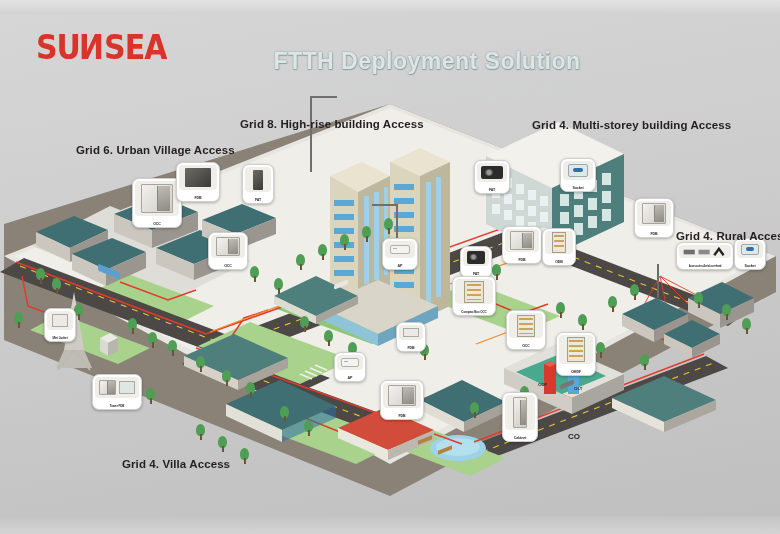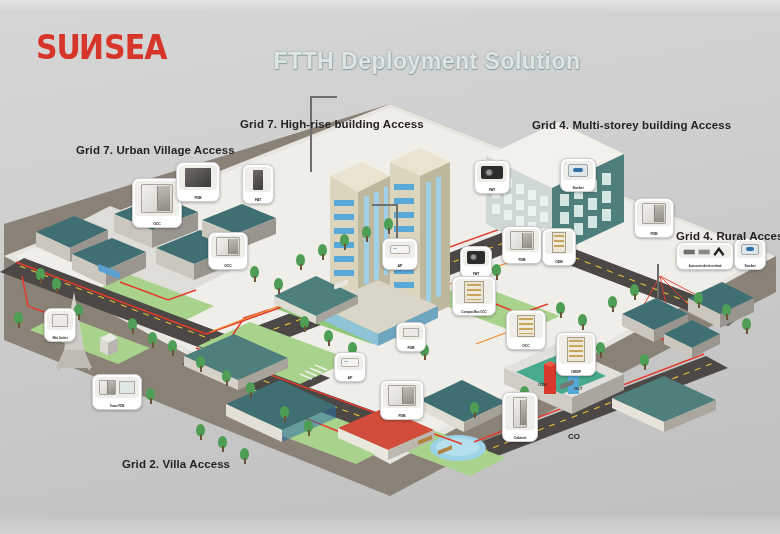--- a/index.html
+++ b/index.html
@@ -714,19 +714,19 @@
 
     <div class="callout" style="left:334px;top:266px;width:26px;height:24px;">
       <div class="pic">
           <span class="dev-onu"></span>
         </div>
       <div class="cap">AP</div>
     </div>
 
   </div>
 
-  <div class="grid-label" style="left:76px;top:144px;">Grid 7. Urban Village Access</div>
-  <div class="grid-label" style="left:240px;top:118px;">Grid 7. High-rise building Access</div>
+  <div class="grid-label" style="left:76px;top:144px;">Grid 6. Urban Village Access</div>
+  <div class="grid-label" style="left:240px;top:118px;">Grid 8. High-rise building Access</div>
   <div class="grid-label" style="left:532px;top:119px;">Grid 4. Multi-storey building Access</div>
   <div class="grid-label" style="left:676px;top:230px;">Grid 4. Rural Access</div>
-  <div class="grid-label" style="left:122px;top:458px;">Grid 2. Villa Access</div>
+  <div class="grid-label" style="left:122px;top:458px;">Grid 4. Villa Access</div>
 
 </div>
 
 </body></html>

